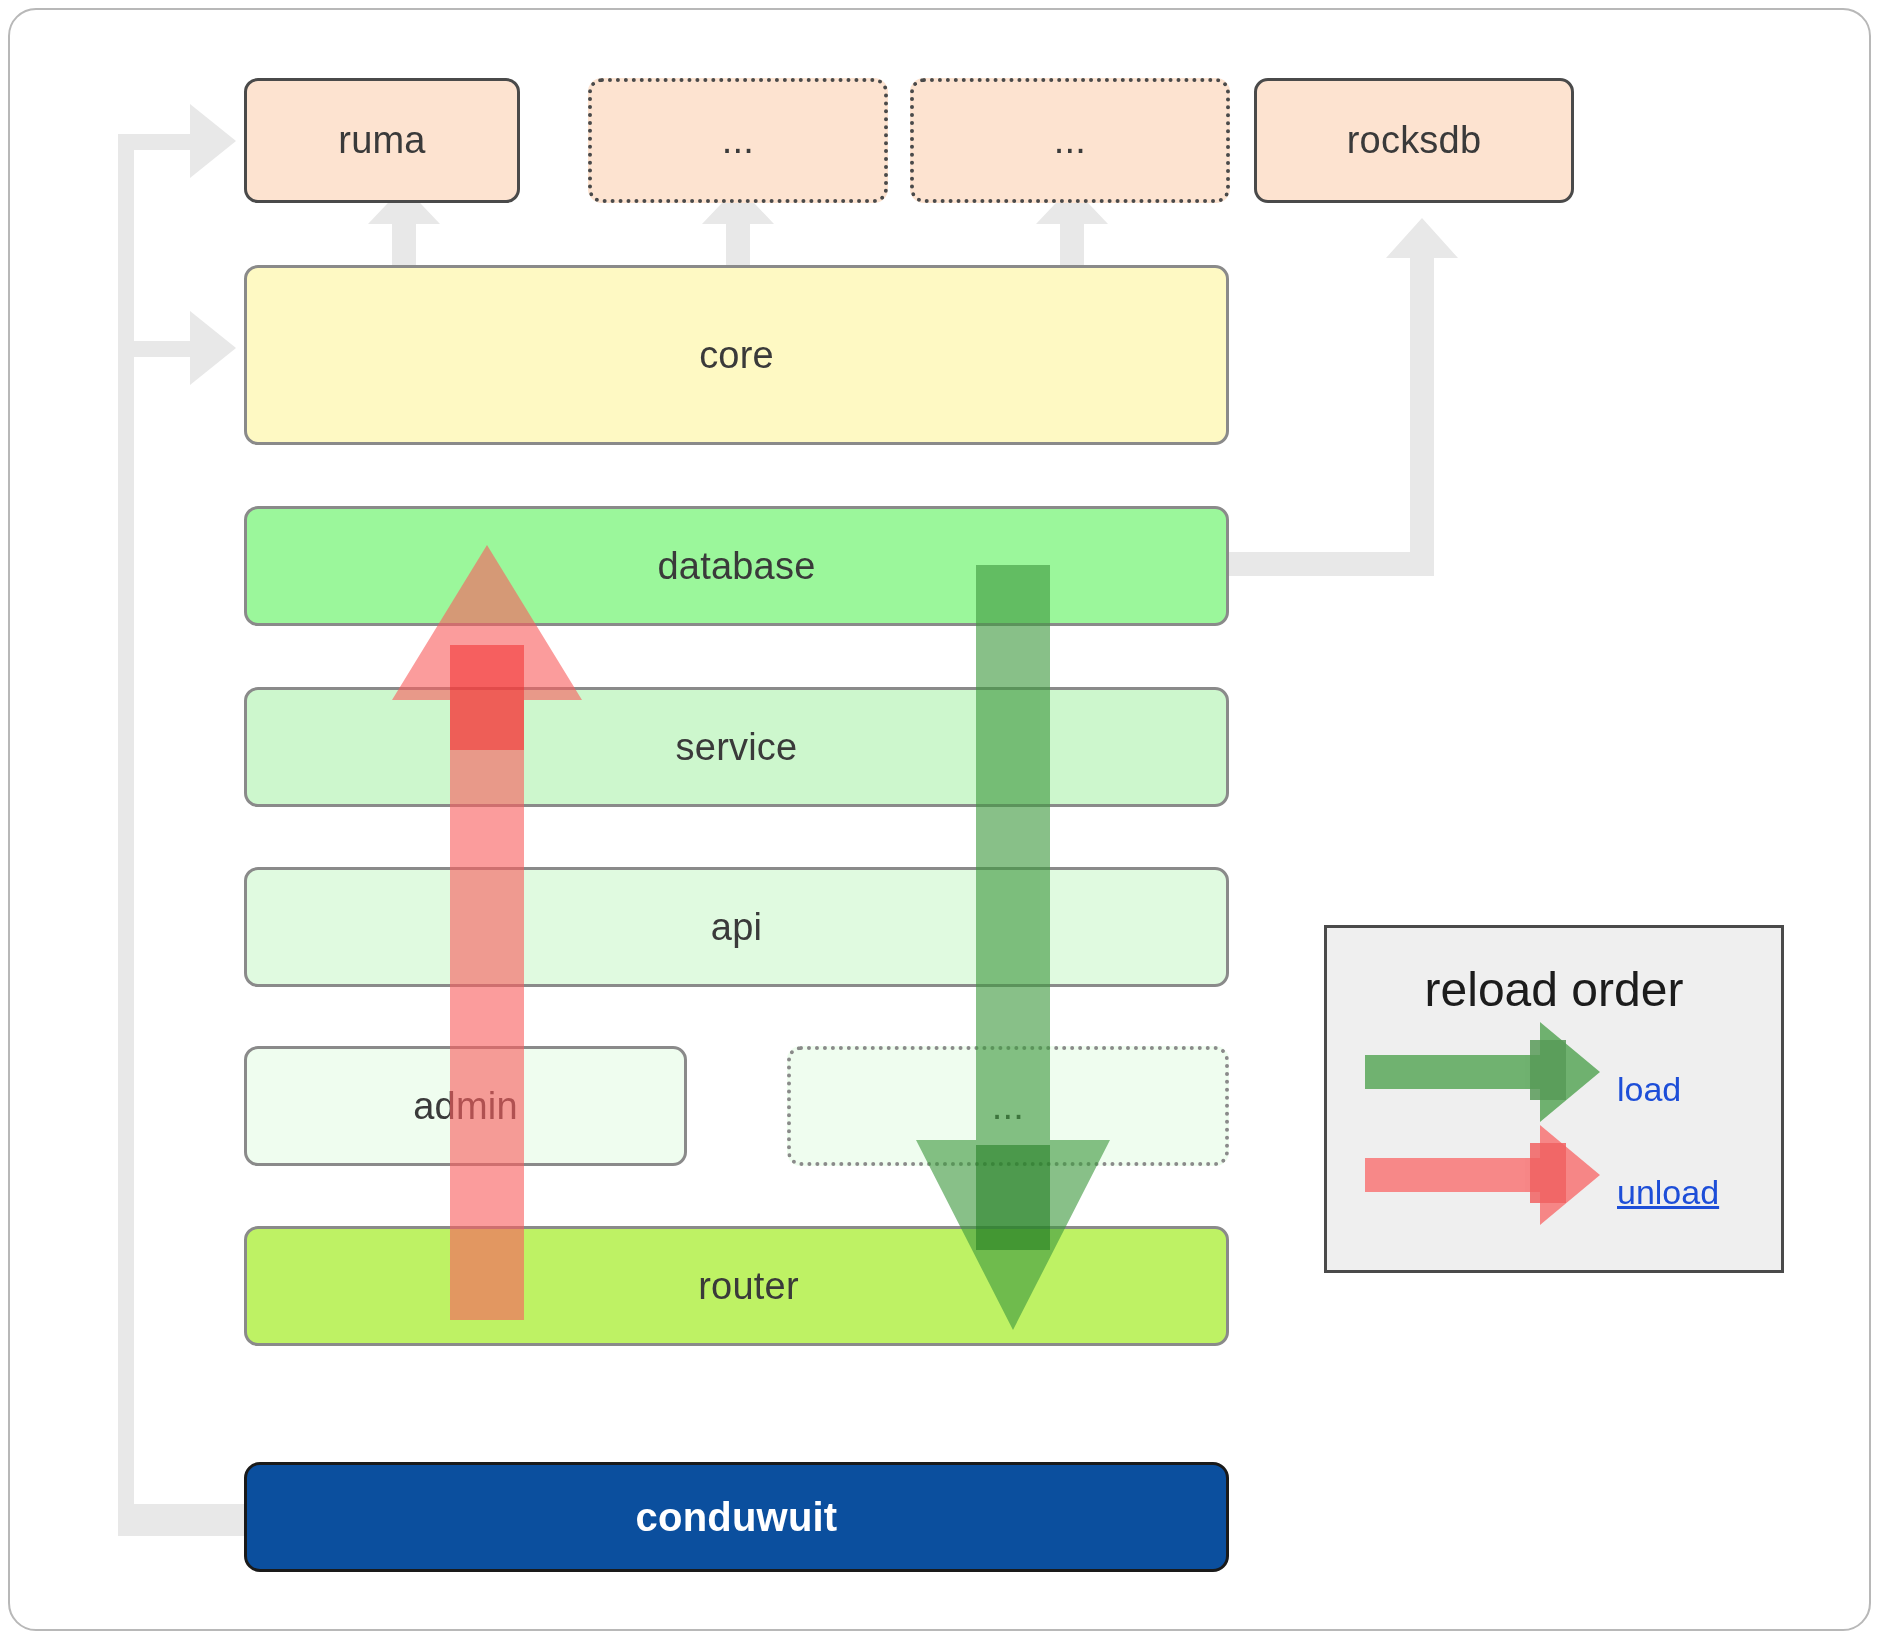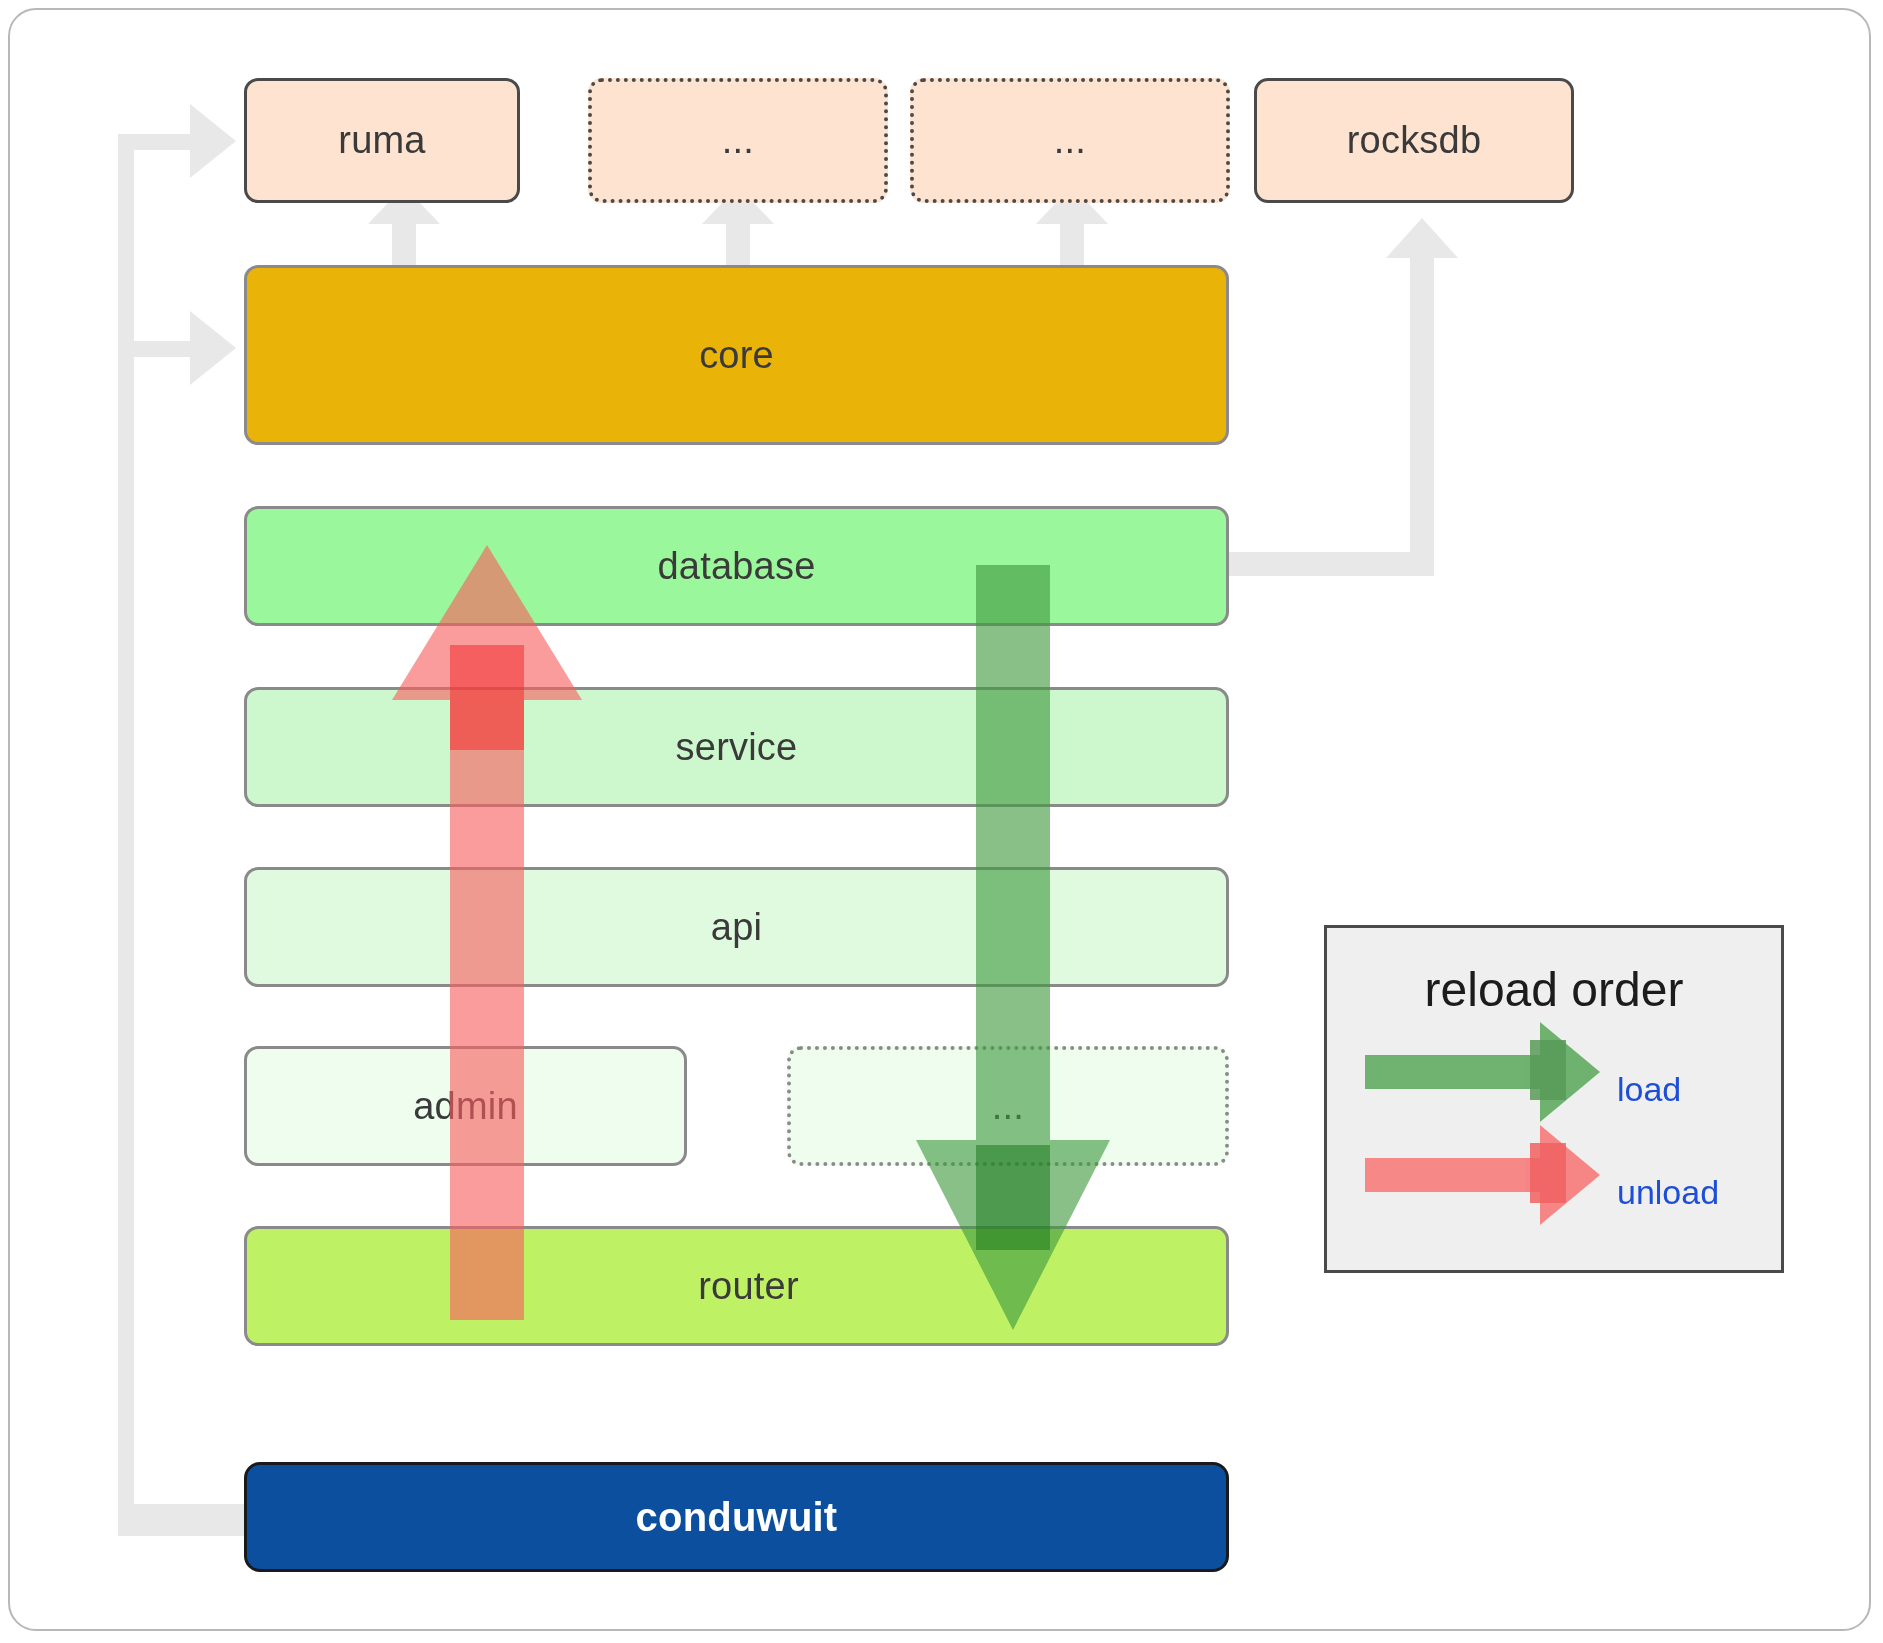--- a/index.html
+++ b/index.html
@@ -48,21 +48,21 @@
     top: 78px;
   }
   .dep.dotted {
     border-style: dotted;
     border-width: 4px;
     border-color: #4a4a4a;
   }
 
   
   .core-box {
-    background: #eab308;
+    background: #fef9c3;
     border: 3px solid #8a8a8a;
     left: 244px;
     top: 265px;
     width: 985px;
     height: 180px;
   }
 
   
   .stack {
     border: 3px solid #8a8a8a;
@@ -111,21 +111,21 @@
     text-align: center;
     font-size: 48px;
     color: #1c1c1c;
   }
   .legend-label {
     position: absolute;
     font-size: 34px;
     color: #1d4ed8;
   }
   .legend-label.load   { left: 290px; top: 142px; }
-  .legend-label.unload { left: 290px; top: 245px; }
+  .legend-label.unload { left: 290px; top: 245px; text-decoration: underline; }
 
   
   svg.layer {
     position: absolute;
     left: 0;
     top: 0;
     width: 1883px;
     height: 1643px;
     pointer-events: none;
   }

